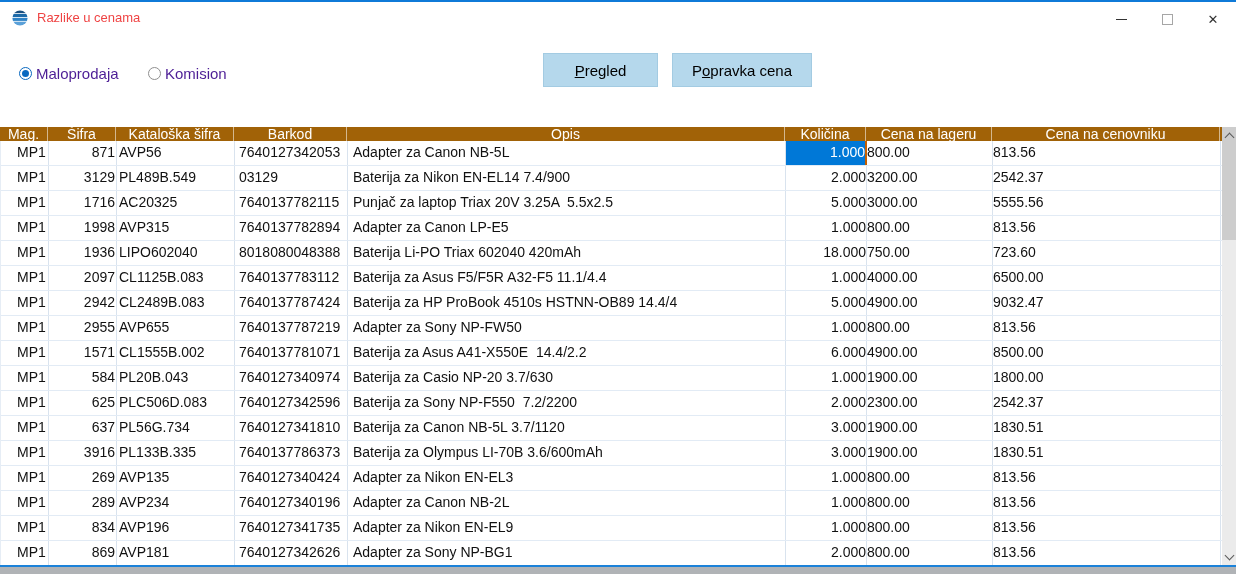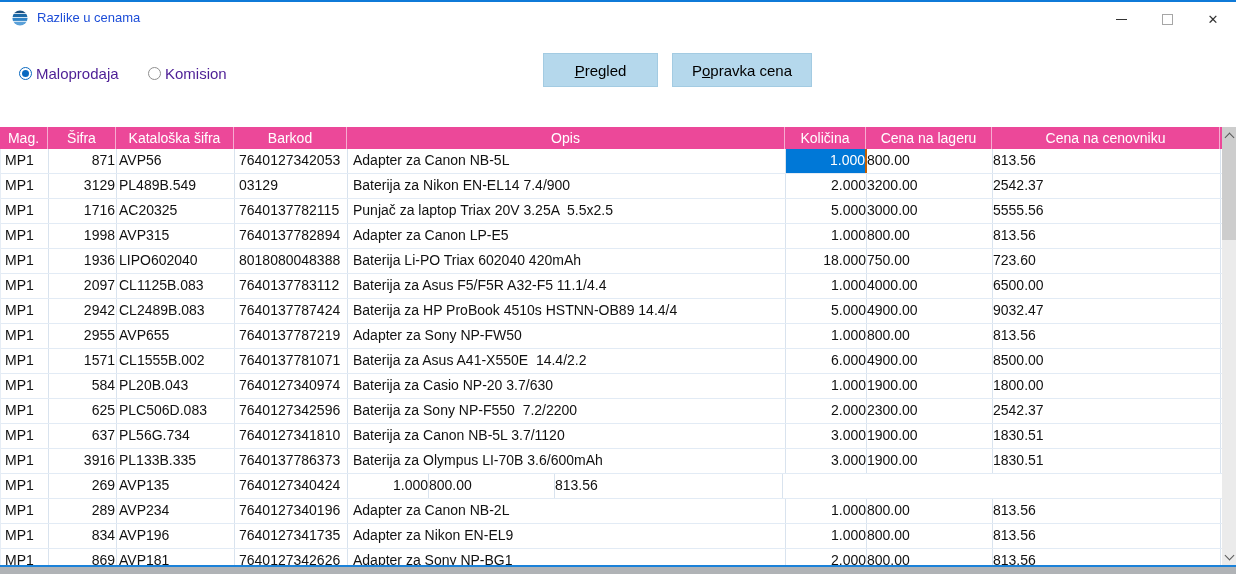--- a/index.html
+++ b/index.html
@@ -4,21 +4,21 @@
 <style>
   html,body{margin:0;padding:0}
   body{
     width:1236px;height:574px;position:relative;overflow:hidden;
     background:#ffffff;font-family:"Liberation Sans",sans-serif;color:#111;
   }
   
   .topline{position:absolute;top:0;left:0;width:1236px;height:2px;background:#0f7ad8}
   .titlebar{position:absolute;top:2px;left:0;width:1236px;height:30px;background:#fff}
   .app-icon{position:absolute;left:11px;top:7px;width:18px;height:18px}
-  .win-title{position:absolute;left:37px;top:8px;font-size:13px;color:#1d4ed8;white-space:pre}
+  .win-title{position:absolute;left:37px;top:8px;font-size:13px;color:#ef4444;white-space:pre}
   .wbtn{position:absolute;top:2px;width:34px;height:30px;display:flex;align-items:center;justify-content:center;cursor:default}
   .wbtn-min{left:1104px}.wbtn-max{left:1150px}.wbtn-close{left:1196px}
   .glyph-min{width:11px;height:0;border-top:1px solid #333}
   .glyph-max{width:9px;height:9px;border:1px solid #a6a6a6;background:#fff}
   .glyph-close{font-size:13px;color:#333;line-height:1}
   
   .radio-item{position:absolute;top:64px;height:18px;display:flex;align-items:center}
   .radio-item.r0{left:19px}.radio-item.r1{left:148px}
   .radio-circle{width:13px;height:13px;border-radius:50%;background:#fff;box-sizing:border-box;position:relative}
   .radio-circle.on{border:1px solid #0a69c0}
@@ -27,29 +27,29 @@
   .radio-label{margin-left:4px;font-size:15px;color:#4c1d95;white-space:pre}
   
   .btn{position:absolute;top:53px;height:34px;background:#b5d8ec;border:1px solid #a3cbe2;
        box-sizing:border-box;display:flex;align-items:center;justify-content:center;
        font-size:15px;color:#000;white-space:pre;cursor:default}
   .btn-pregled{left:543px;width:115px}
   .btn-popravka{left:672px;width:140px}
   .u{text-decoration:underline}
   
   .grid{position:absolute;left:0;top:127px;width:1222px}
-  .grid-header{display:flex;height:22px;background:#ec4899}
+  .grid-header{display:flex;height:14px;background:#a16207}
   .grid-header .cell{display:flex;align-items:center;justify-content:center;color:#fff;
        border-right:1px solid rgba(255,255,255,.55);box-sizing:border-box;font-size:14px;
        white-space:pre;overflow:hidden;padding:0}
   .grid-body{border-left:1px solid #e6edf5}
   .grid-row{display:flex;height:24px;border-bottom:1px solid #e2ebf5;background:#fff}
   .cell{box-sizing:border-box;border-right:1px solid #d9e3ee;white-space:pre;overflow:hidden;
         font-size:14px;line-height:23px;color:#111}
-  .c0{width:48px;padding-left:4px}
+  .c0{width:48px;padding-left:16px}
   .c1{width:68px;text-align:right;padding-right:1px}
   .c2{width:118px;padding-left:2px}
   .c3{width:113px;padding-left:4px}
   .c4{width:438px;padding-left:5px}
   .c5{width:81px;text-align:right;padding-right:0}
   .c6{width:126px;text-align:left;padding-right:3px}
   .c7{width:228px;text-align:left;padding-right:19px}
   .cell.selected{background:#0078d7;color:#fff;border-right:2px solid #c45e00}
   
   .vscroll{position:absolute;left:1222px;top:127px;width:14px;height:439px;background:#ebebeb}
@@ -248,20 +248,21 @@
         <div class="cell c4">Baterija za Olympus LI-70B 3.6/600mAh</div>
         <div class="cell c5">3.000</div>
         <div class="cell c6">1900.00</div>
         <div class="cell c7">1830.51</div>
       </div>
       <div class="grid-row">
         <div class="cell c0">MP1</div>
         <div class="cell c1">269</div>
         <div class="cell c2">AVP135</div>
         <div class="cell c3">7640127340424</div>
+        <div class="cell c4">Adapter za Nikon EN-EL3</div>
         <div class="cell c5">1.000</div>
         <div class="cell c6">800.00</div>
         <div class="cell c7">813.56</div>
       </div>
       <div class="grid-row">
         <div class="cell c0">MP1</div>
         <div class="cell c1">289</div>
         <div class="cell c2">AVP234</div>
         <div class="cell c3">7640127340196</div>
         <div class="cell c4">Adapter za Canon NB-2L</div>

